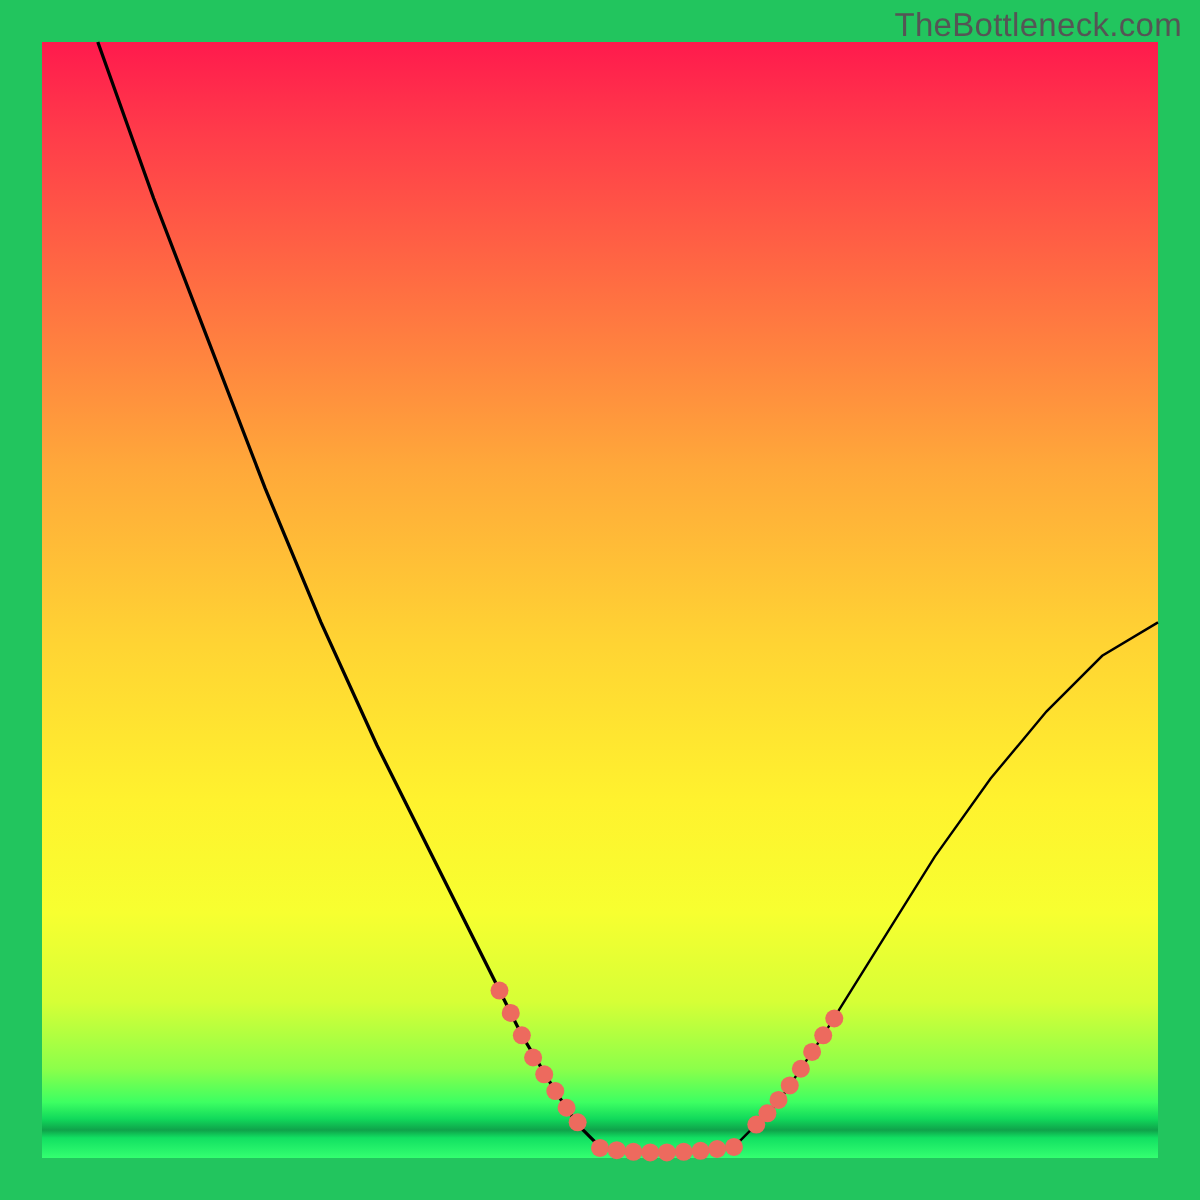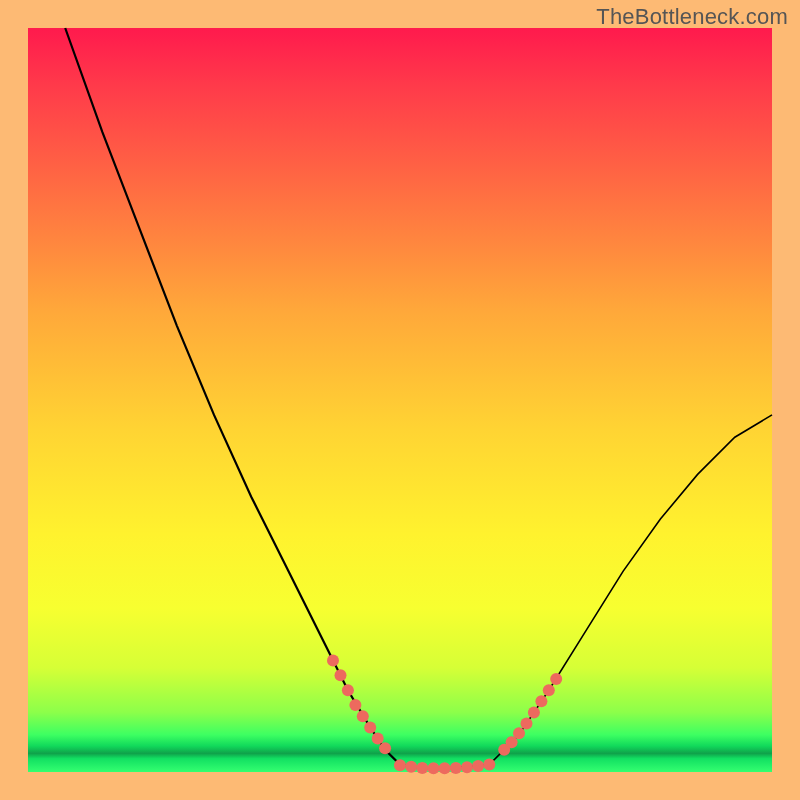--- a/index.html
+++ b/index.html
@@ -8,21 +8,21 @@
     background: #000;
     width: 800px;
     height: 800px;
     overflow: hidden;
     font-family: Arial, Helvetica, sans-serif;
   }
   .frame {
     position: relative;
     width: 800px;
     height: 800px;
-    background: #fdba74;
+    background: #22c55e;
   }
   .watermark {
     position: absolute;
     top: 4px;
     right: 12px;
     color: #555;
     font-size: 22px;
     letter-spacing: 0.2px;
     z-index: 10;
   }

